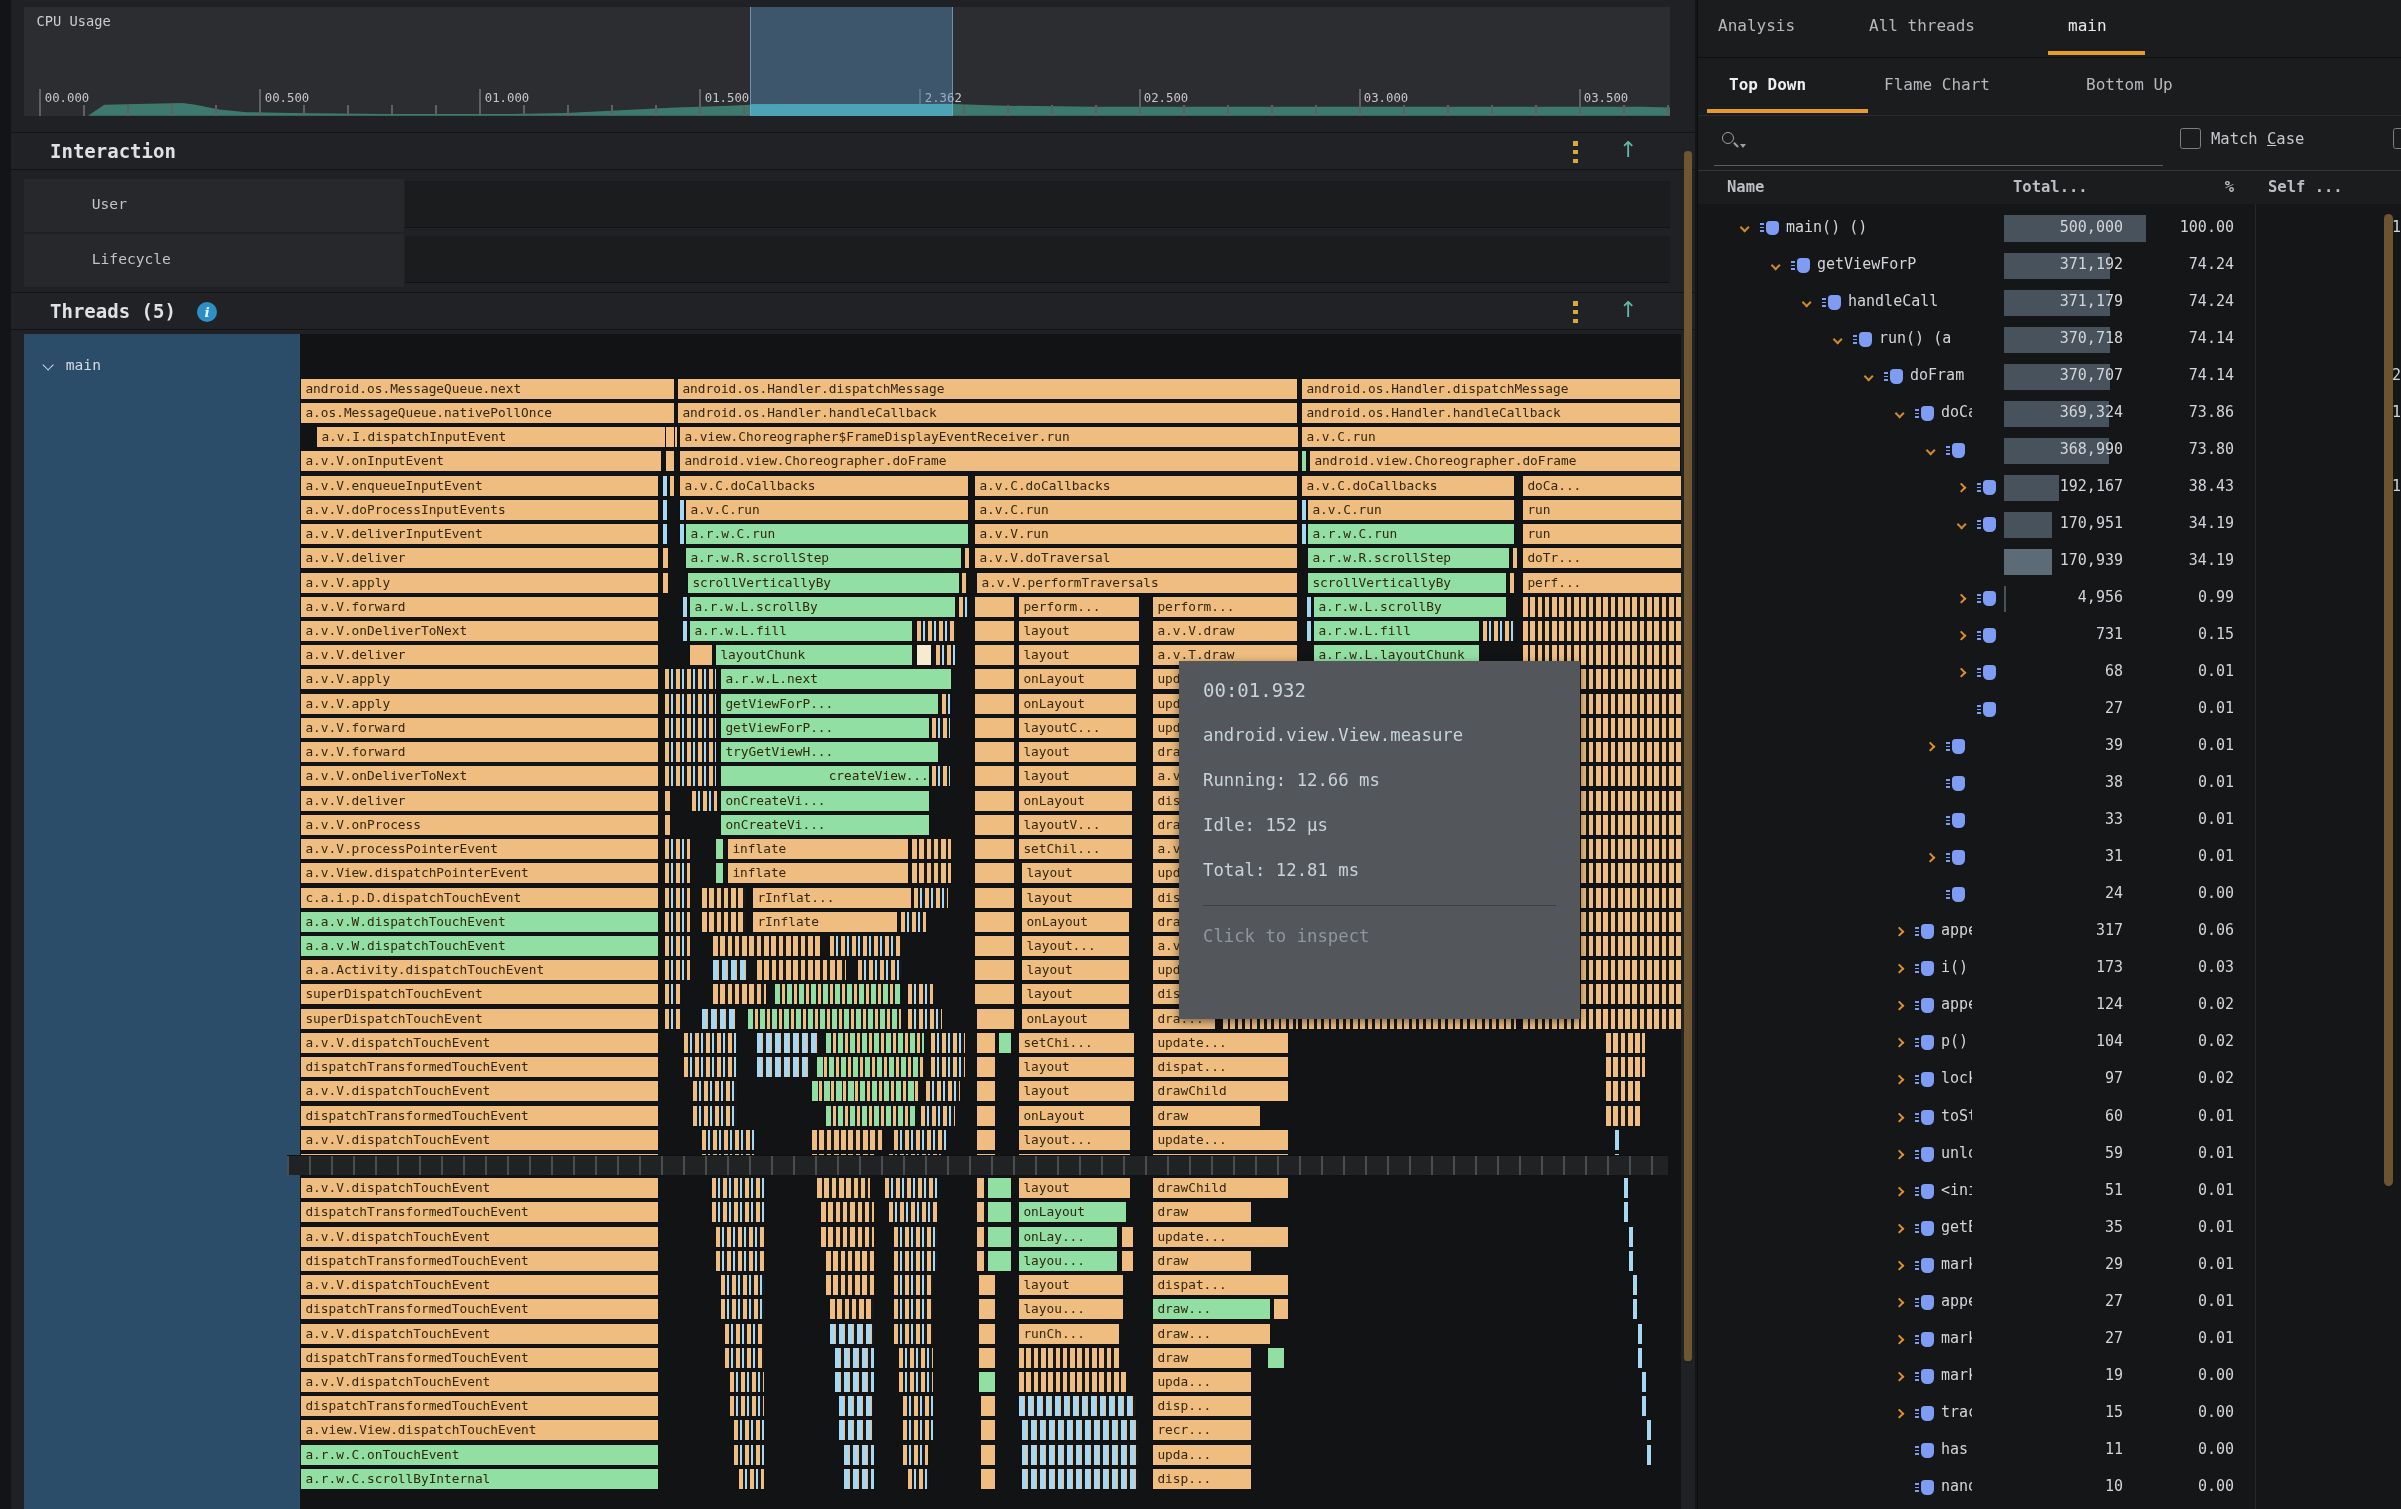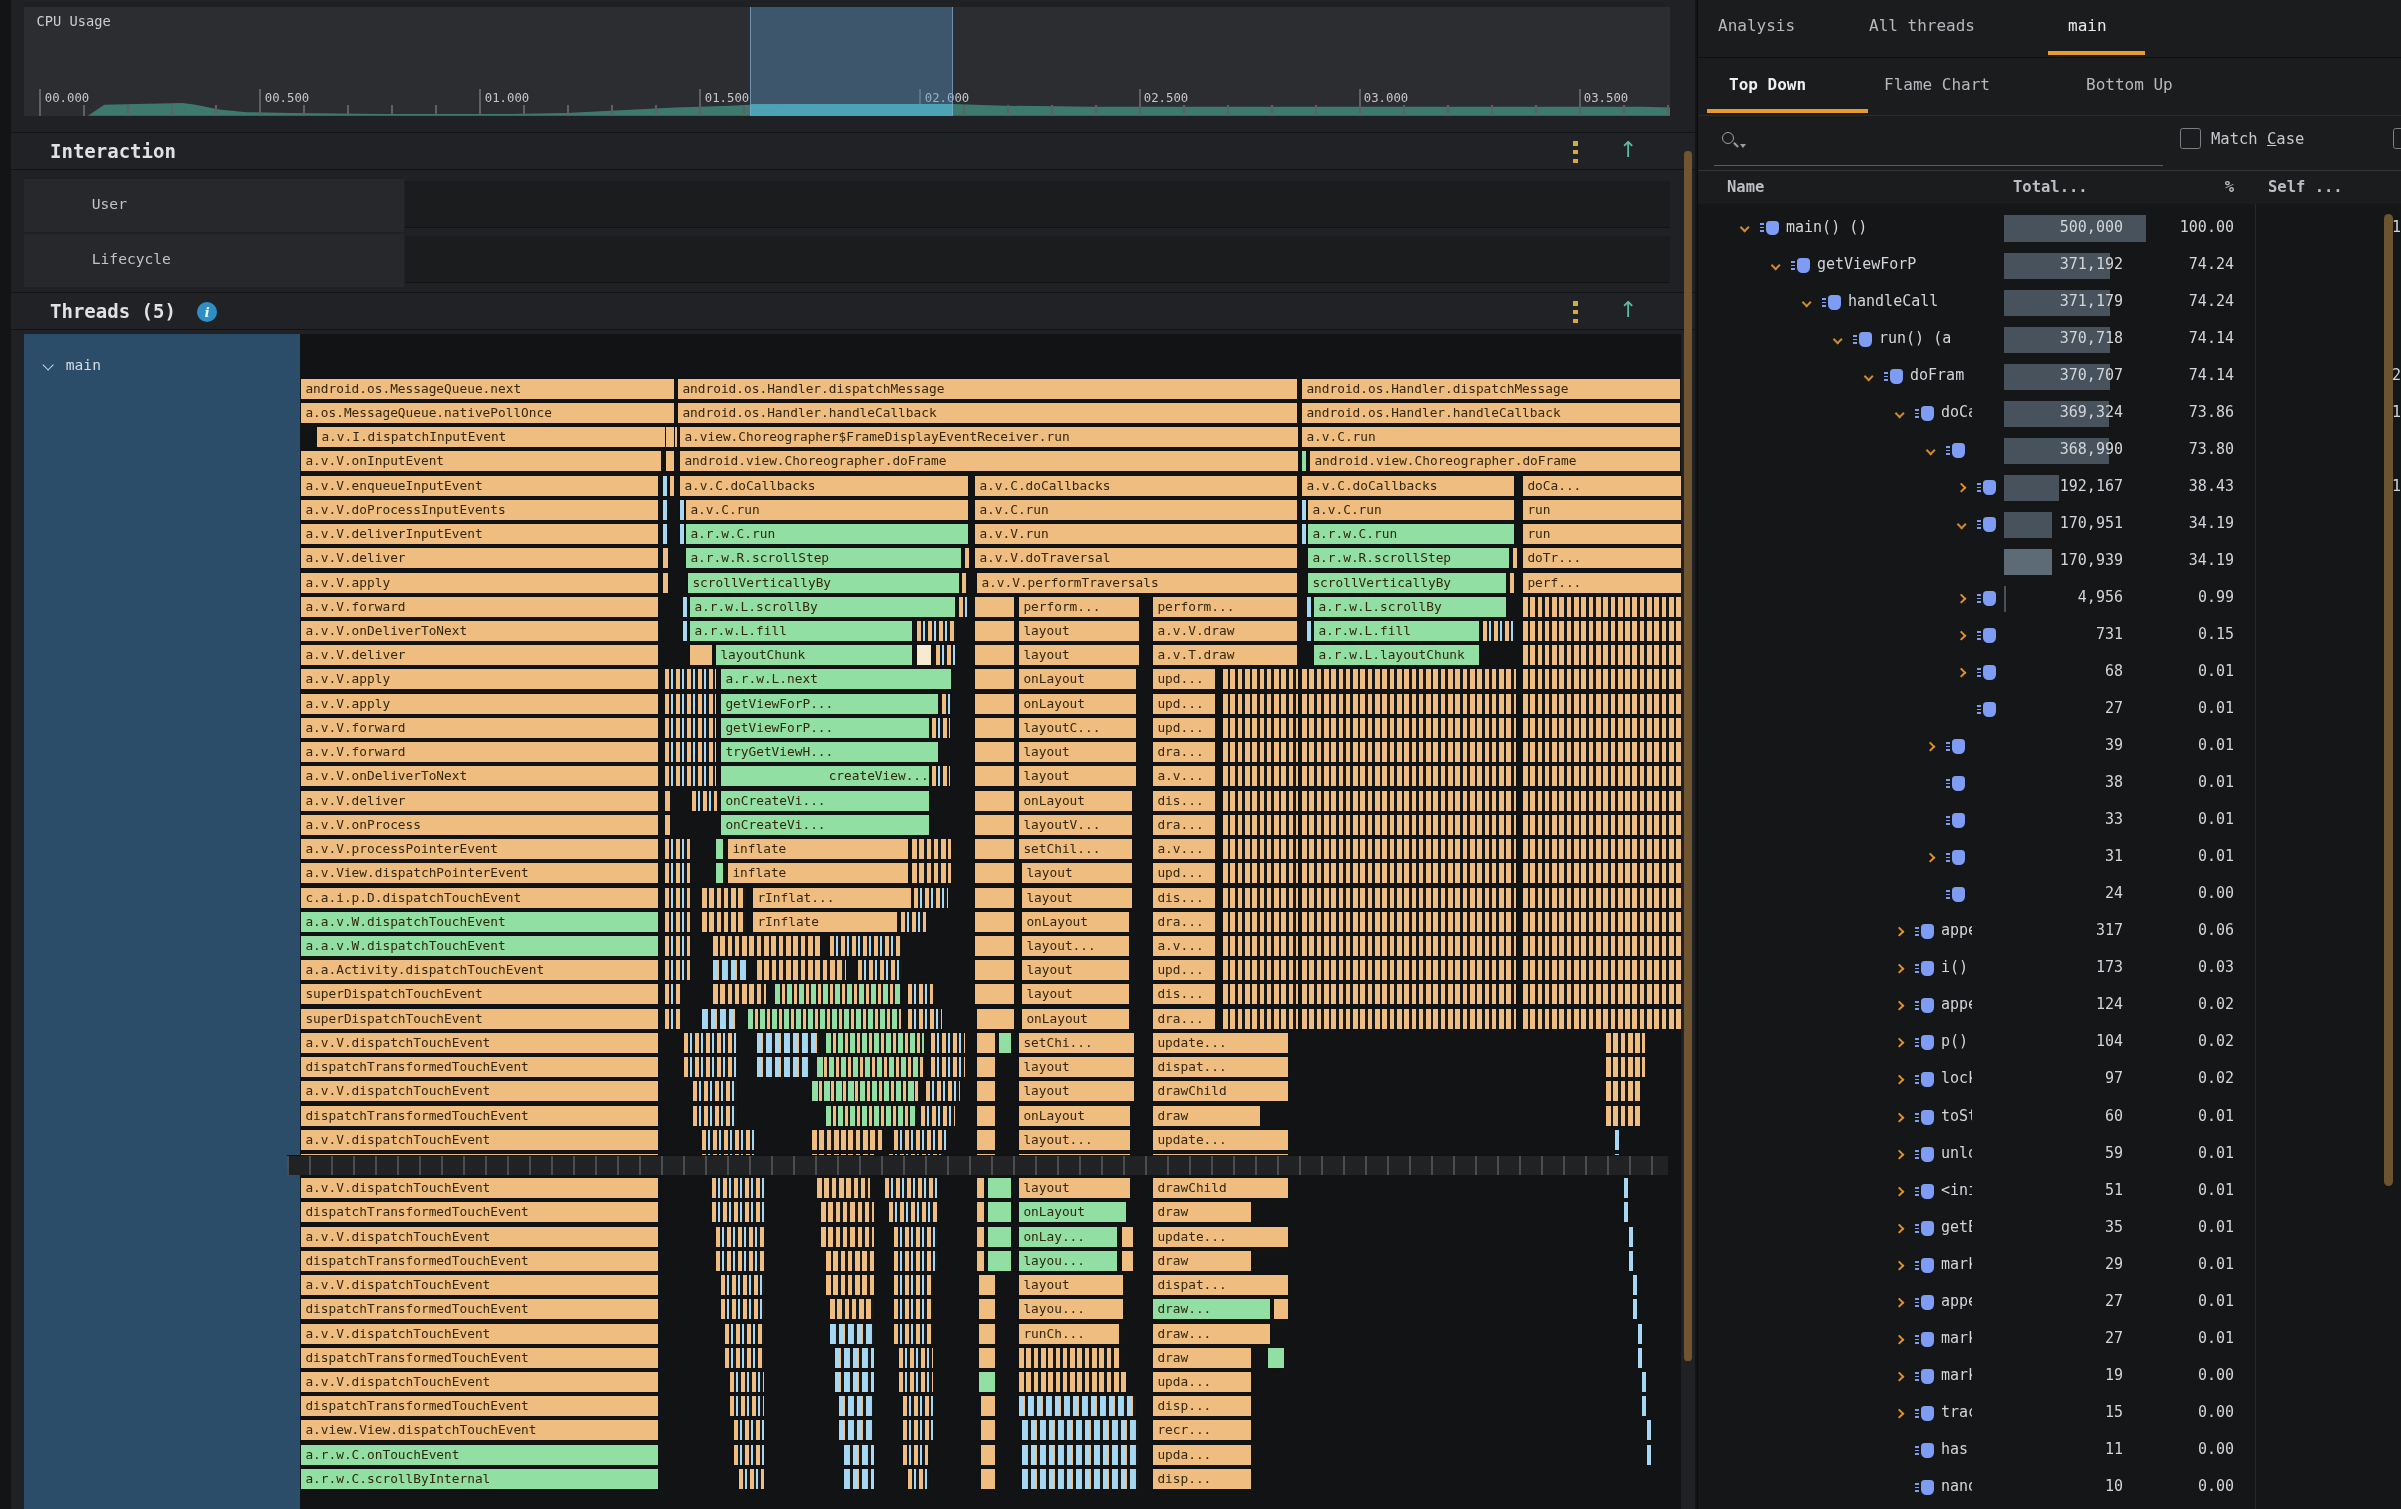--- a/index.html
+++ b/index.html
@@ -149,21 +149,21 @@
           <div class="tick" style="left: 1423px; height: 11px;"></div>
           <div class="tick" style="left: 1467px; height: 11px;"></div>
           <div class="tick" style="left: 1511px; height: 11px;"></div>
           <div class="tick" style="left: 1555px; height: 27px;"></div>
           <div class="tick" style="left: 1599px; height: 11px;"></div>
           <div class="tick" style="left: 1643px; height: 11px;"></div>
           <div class="tick-label" style="left: 21px; top: 84px;">00.000</div>
           <div class="tick-label" style="left: 241px; top: 84px;">00.500</div>
           <div class="tick-label" style="left: 461px; top: 84px;">01.000</div>
           <div class="tick-label" style="left: 681px; top: 84px;">01.500</div>
-          <div class="tick-label" style="left: 901px; top: 84px;">02.000</div>
+          <div class="tick-label" style="left: 901px; top: 84px;">2.362</div>
           <div class="tick-label" style="left: 1120px; top: 84px;">02.500</div>
           <div class="tick-label" style="left: 1340px; top: 84px;">03.000</div>
           <div class="tick-label" style="left: 1560px; top: 84px;">03.500</div>
         </div>
       <div id="cpu-selection" style="left: 726px; width: 203px;">
         <div id="cpu-selection-fill" style="left: 0px; width: 100%;"></div>
       </div>
     </div>
 
     <div class="section-header" style="top:132px;">
@@ -697,20 +697,29 @@
             <div class="seg c-o" style="left: 680px; width: 16.4px;"></div>
             <div class="seg c-db" style="left: 721px; width: 119px;"></div>
             <div class="seg c-o" style="left: 852px; width: 100px;">disp...</div>
           </div>
         </div>
     </div>
     <div id="flame-ruler"></div>
     <div id="left-scrollbar"></div>
   </div>
 
+  <div id="tooltip">
+    <div class="tt-time">00:01.932</div>
+    <div class="tt-line">android.view.View.measure</div>
+    <div class="tt-line">Running: 12.66 ms</div>
+    <div class="tt-line">Idle: 152 µs</div>
+    <div class="tt-line">Total: 12.81 ms</div>
+    <hr>
+    <div class="tt-hint">Click to inspect</div>
+  </div>
 
   <div id="right-panel">
     <div id="tabs-row">
         <div class="rp-tab" style="left: 20px;">Analysis</div>
         <div class="rp-tab" style="left: 171px;">All threads</div>
         <div class="rp-tab active" style="left: 370px;">main</div>
       </div>
     <div id="tabs-underline"></div>
     <div id="tabs-border"></div>
     <div id="subtabs-row">

